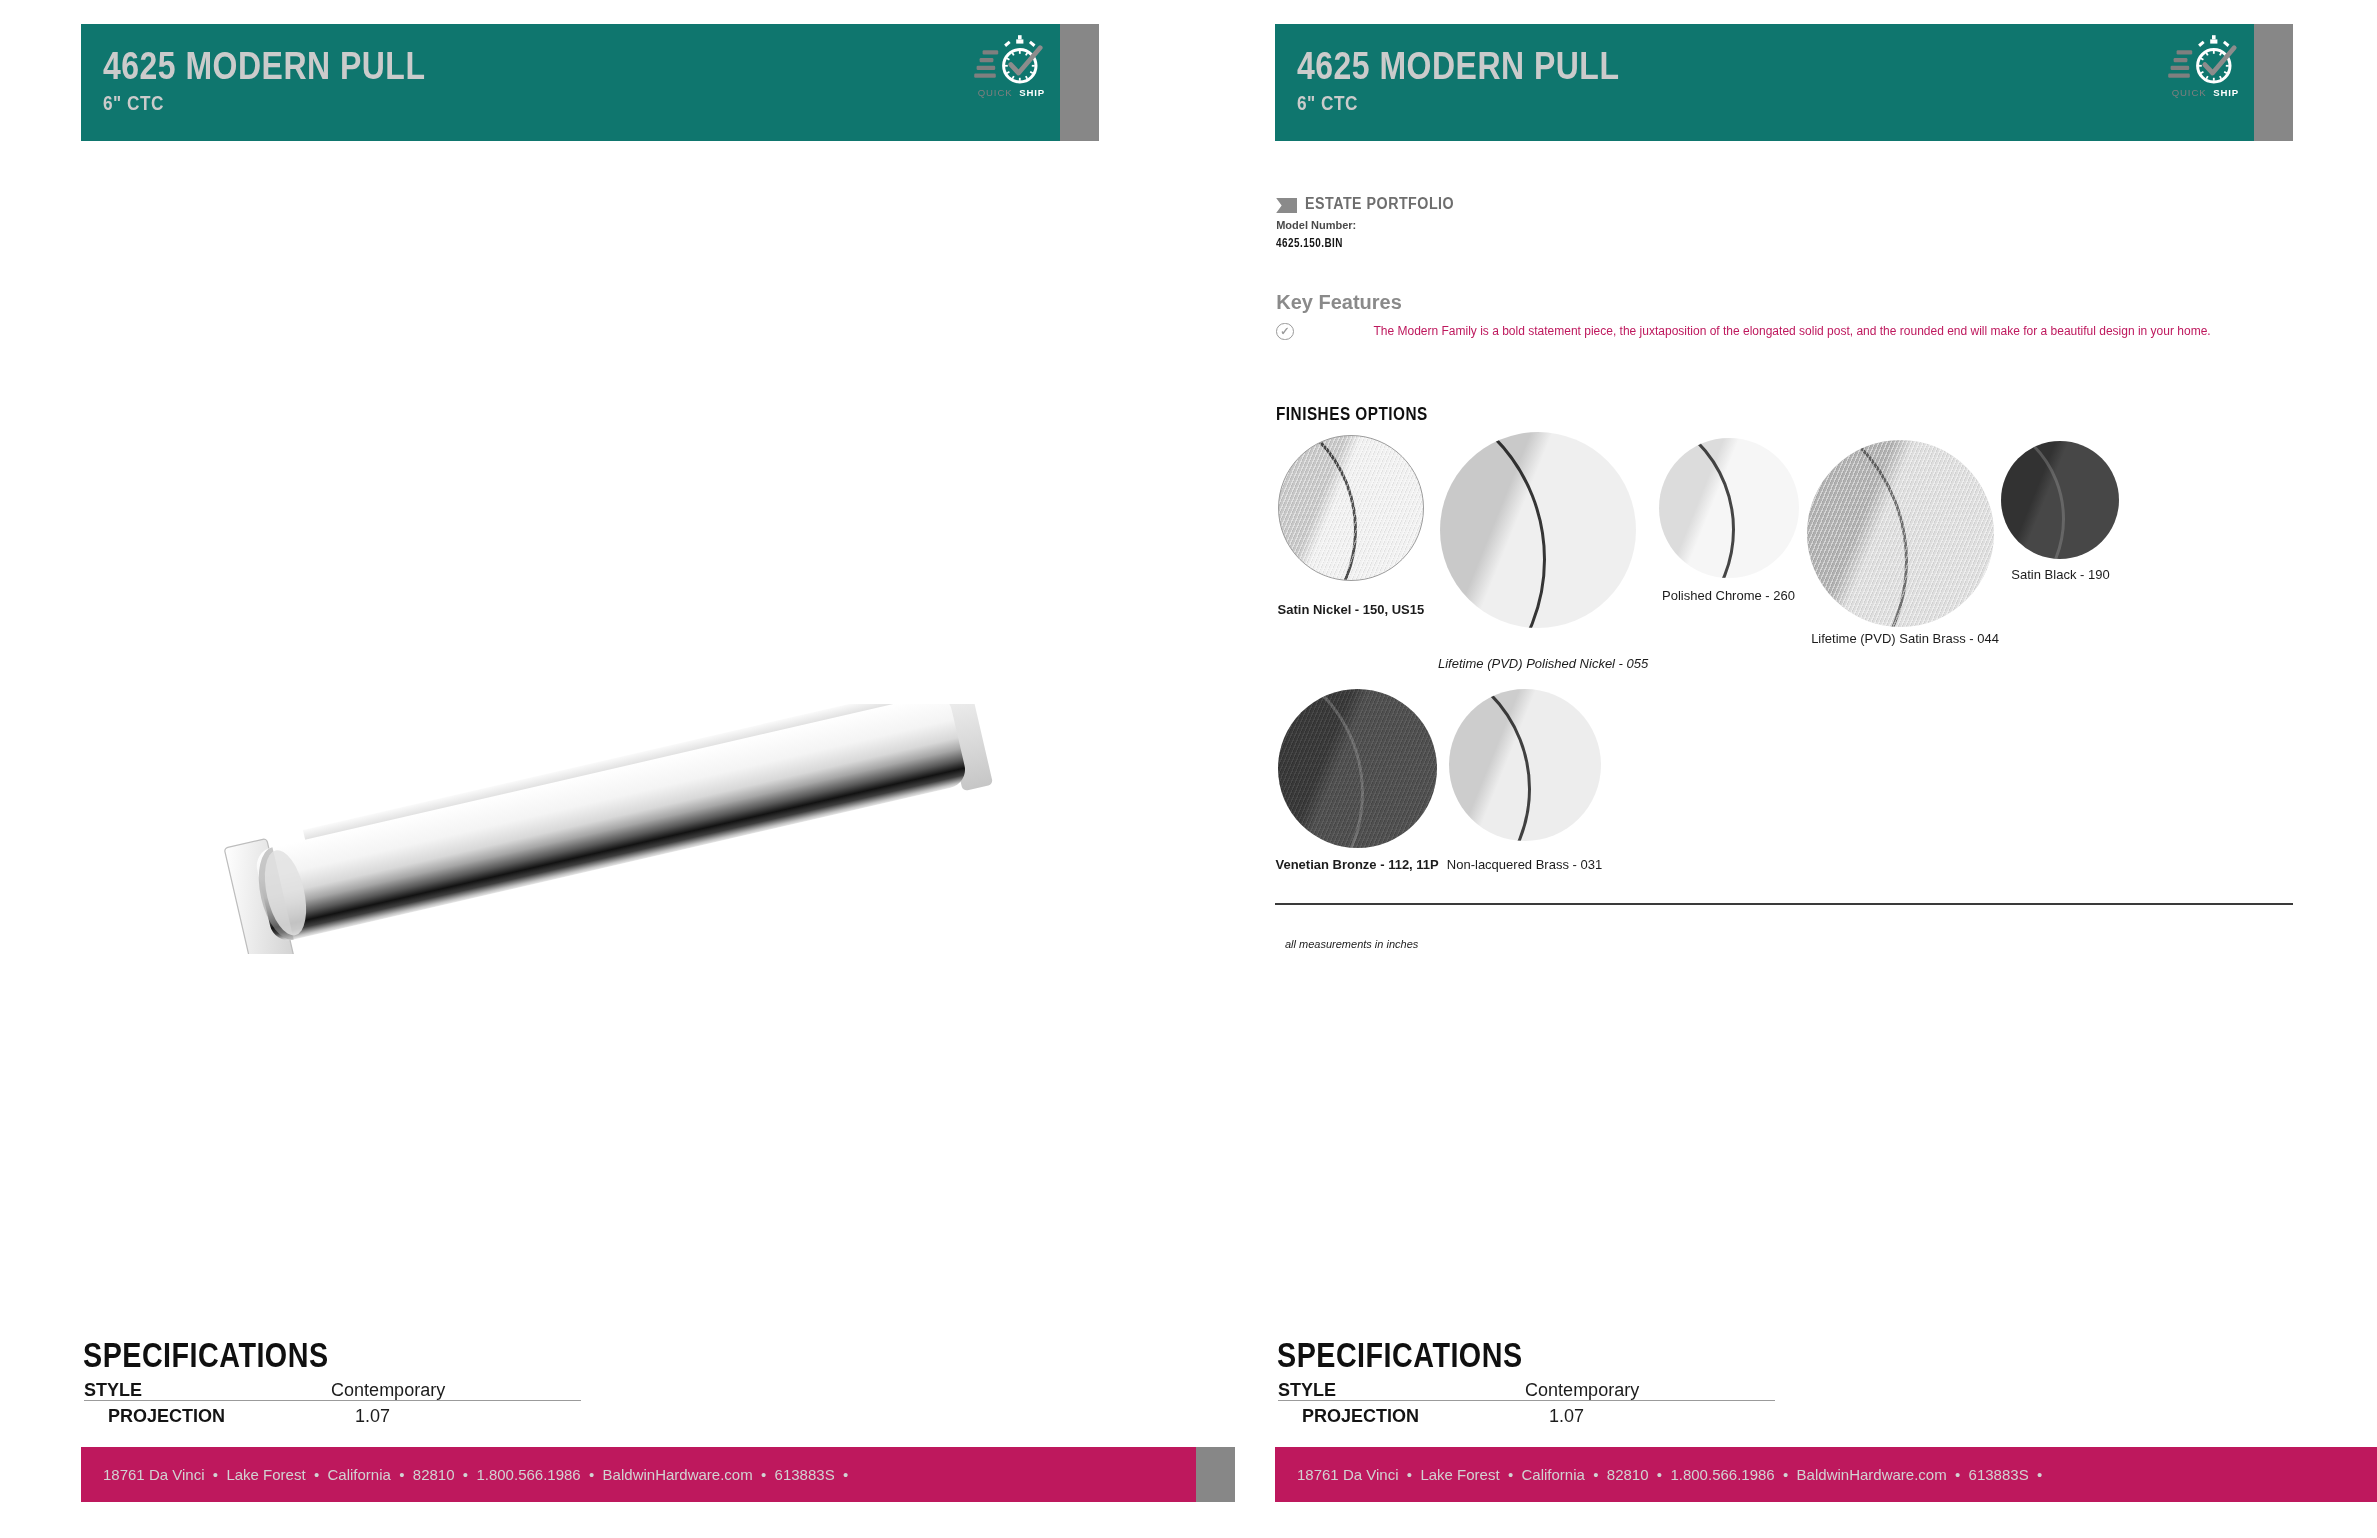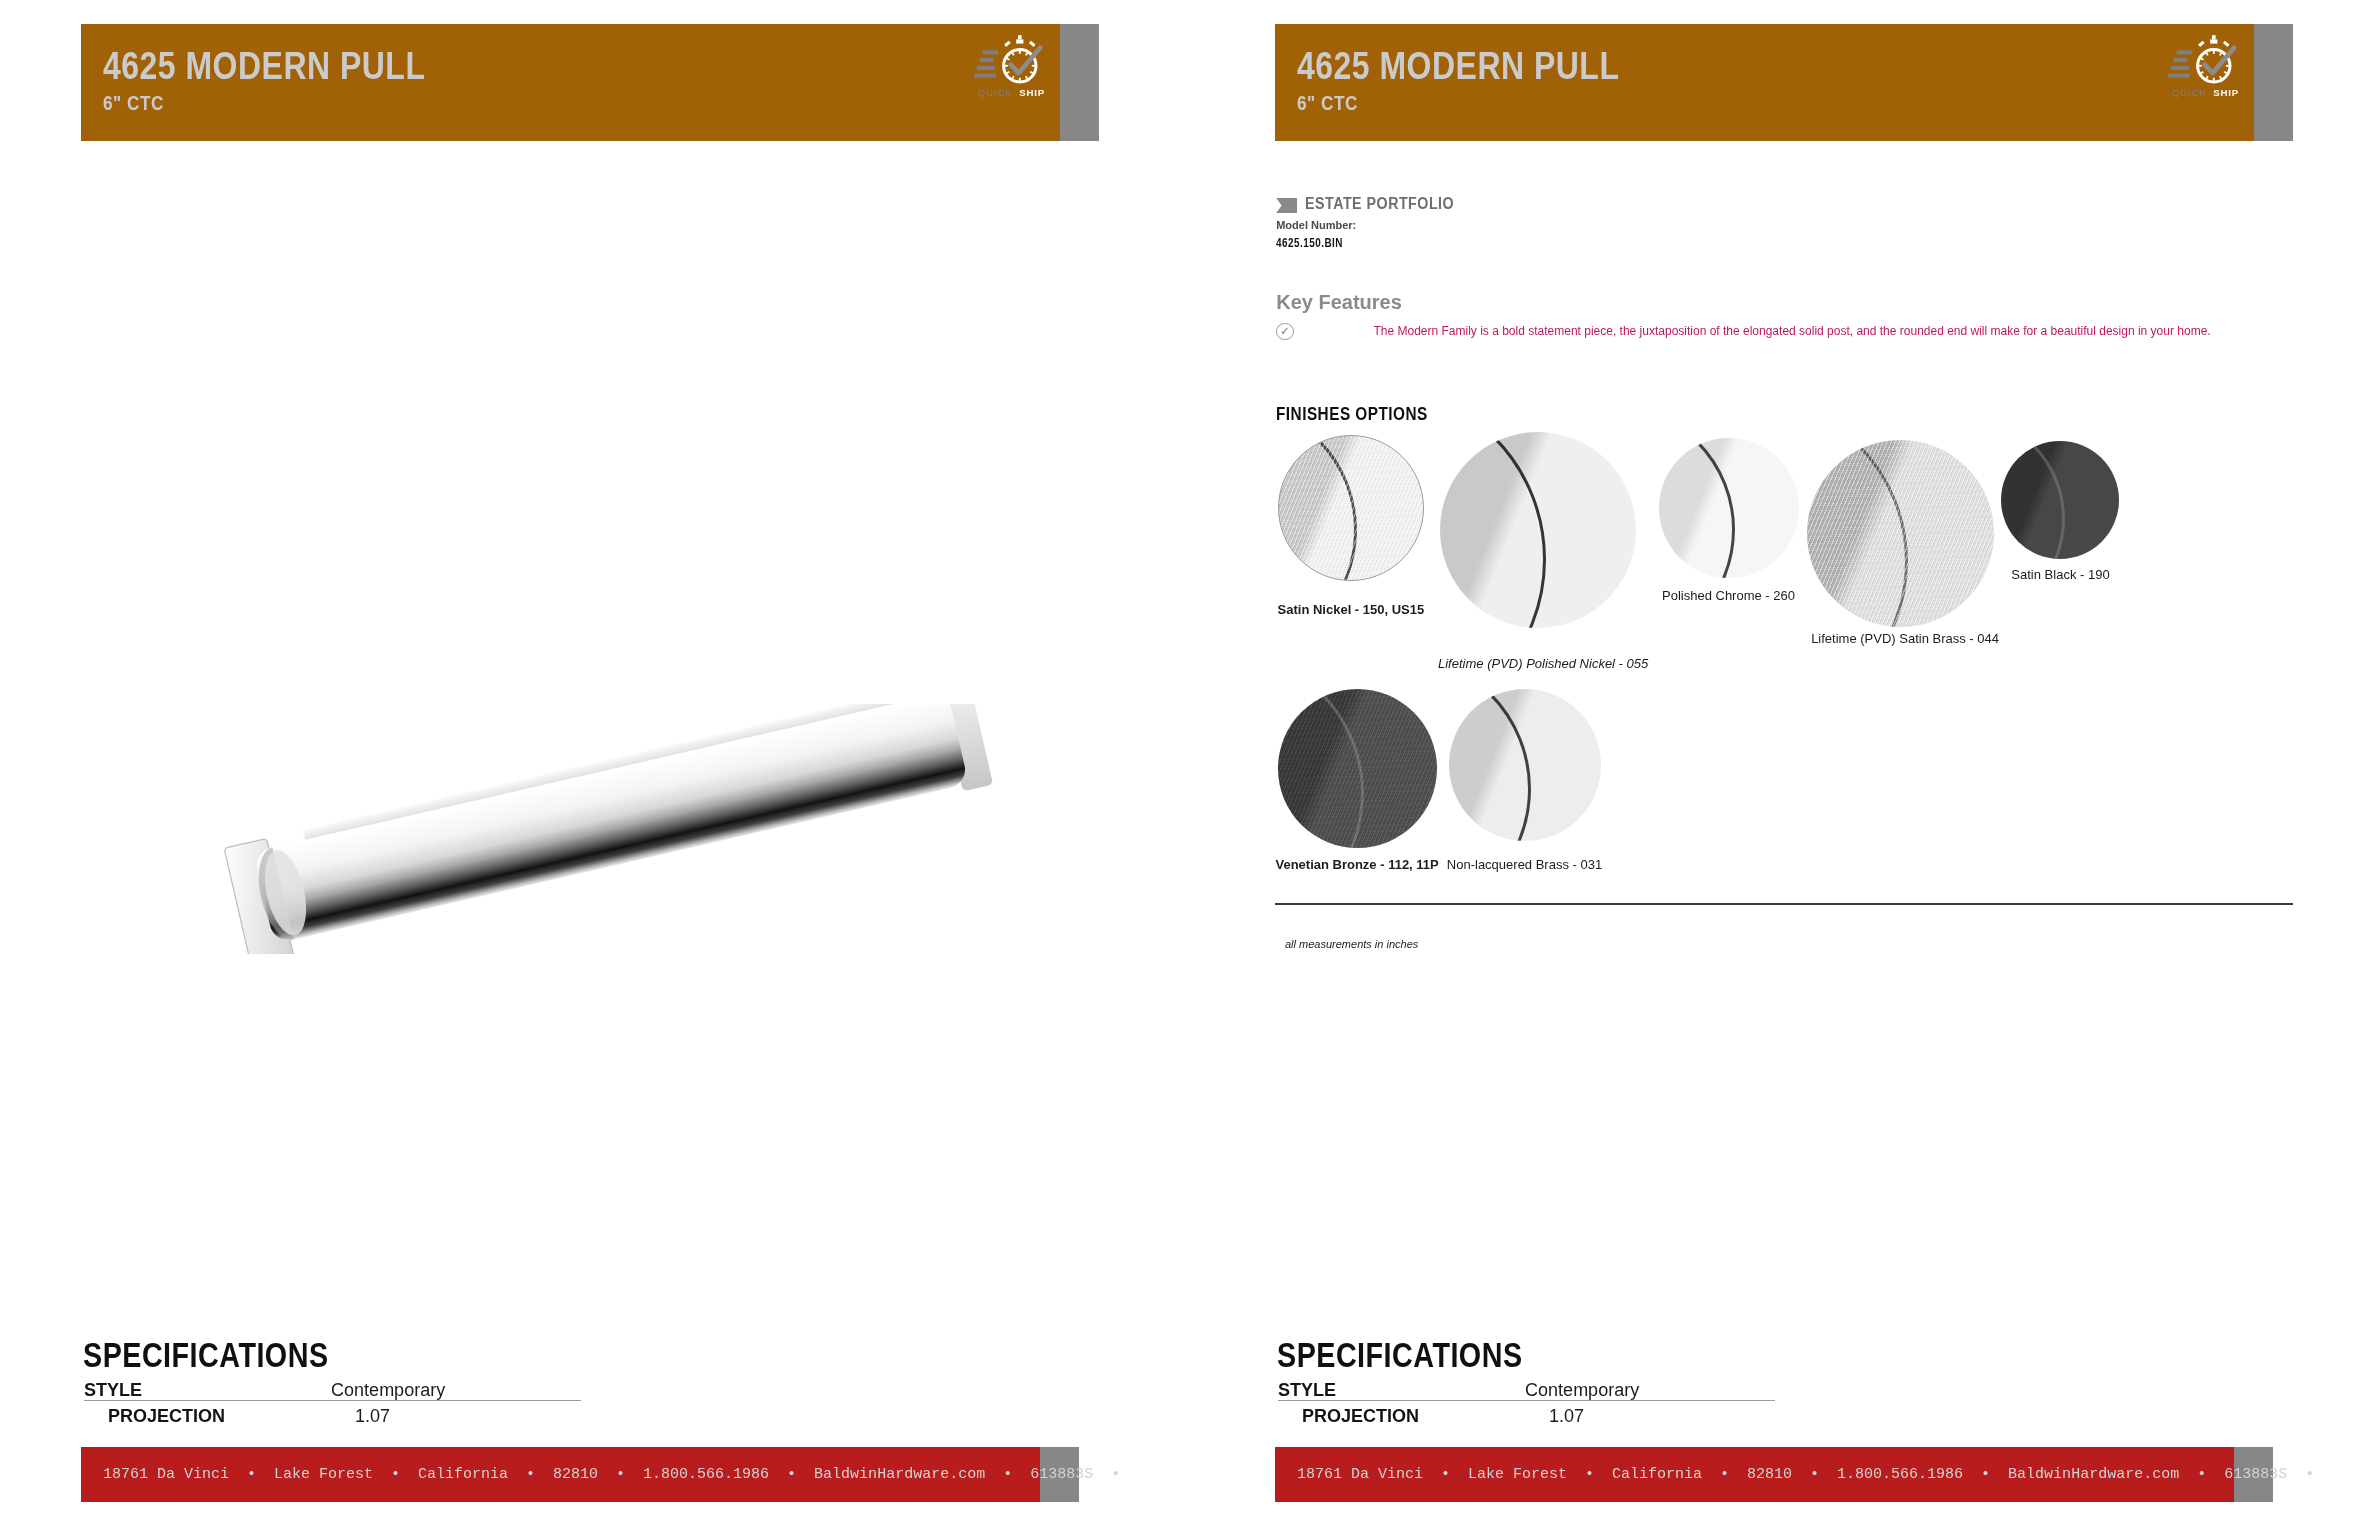--- a/index.html
+++ b/index.html
@@ -8,26 +8,25 @@
     width:2377px; height:1539px; position:relative; overflow:hidden;
     font-family:"Liberation Sans", sans-serif; color:#1f1f1f;
   }
   .page { position:absolute; top:0; width:1018px; height:1539px; }
   .page.left  { left:81px; }
   .page.right { left:1275px; }
 
   
   .topbar {
     position:absolute; left:0; top:23.6px; width:1018px; height:117px;
-    background:#a16207;
+    background:#0f766e;
   }
   .botbar {
-    position:absolute; left:0; top:1447px; width:998px; height:55px;
-    background:#b91c1c;
-    font-family:Liberation Mono, monospace;
+    position:absolute; left:0; top:1447px; width:1154px; height:55px;
+    background:#be185d;
   }
   .accent-block {
     position:absolute; right:0; top:0; width:39px; height:100%;
     background:#878787;
   }
   .cond {
     font-weight:700; transform:scaleX(0.82); transform-origin:0 0;
     letter-spacing:0.6px; white-space:nowrap; display:inline-block;
   }
   .bar-title {

